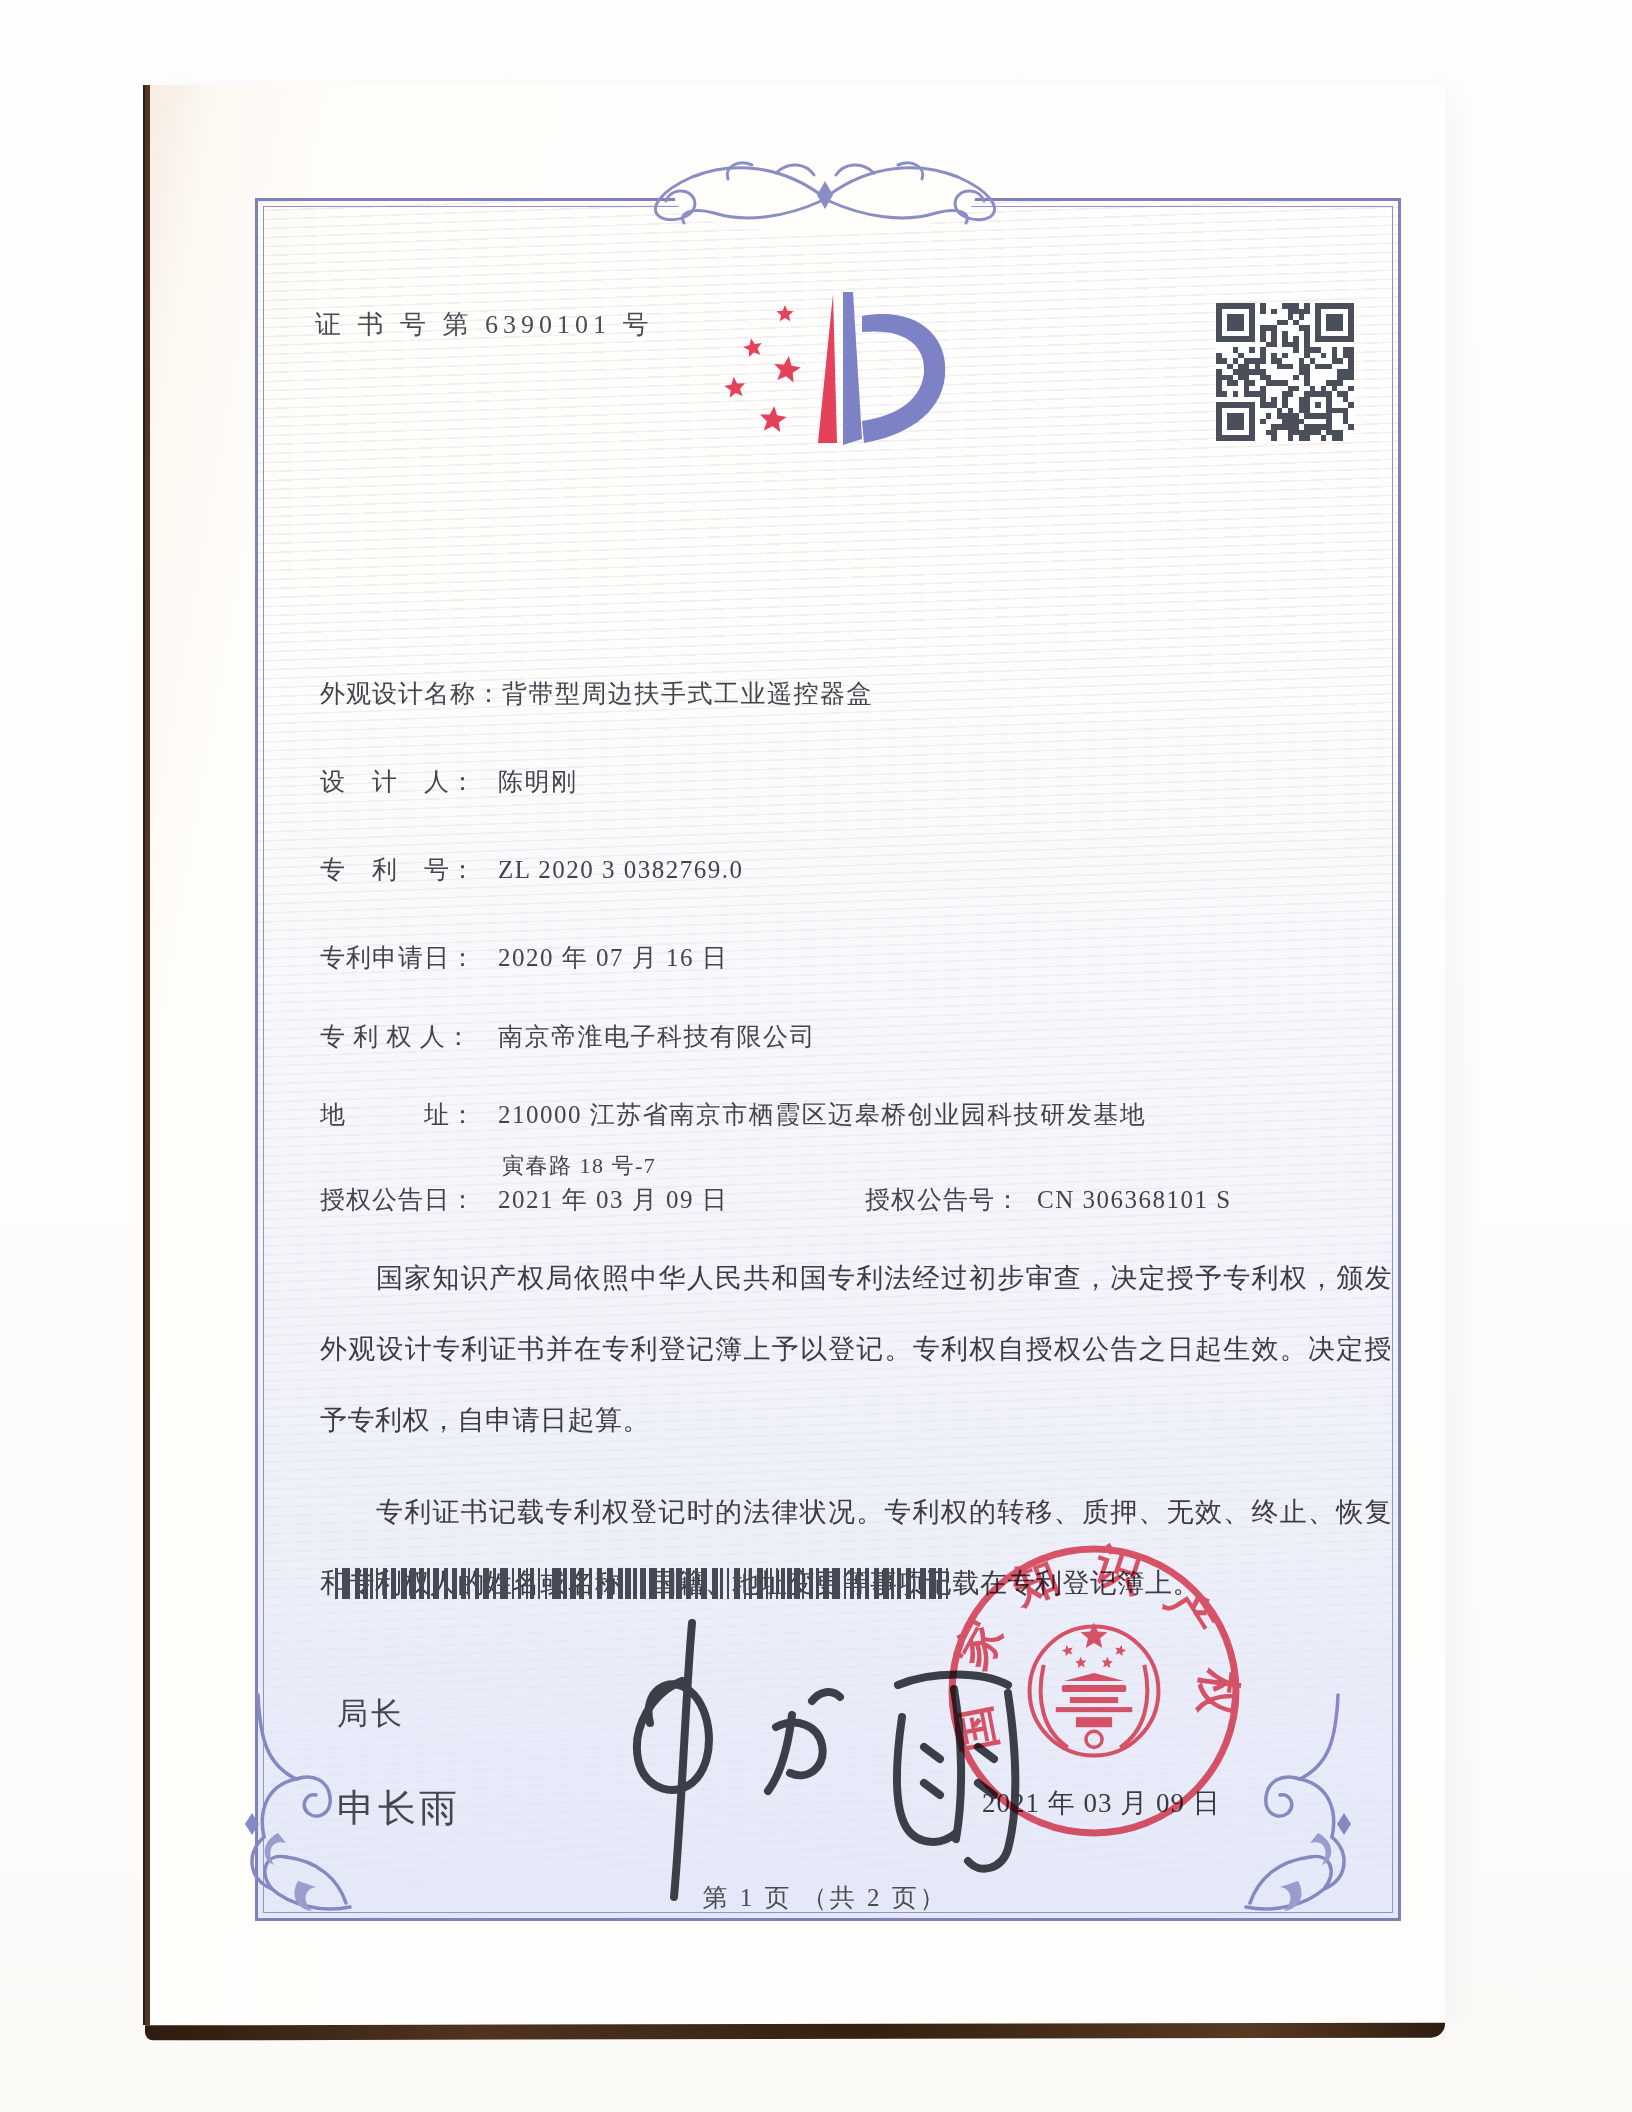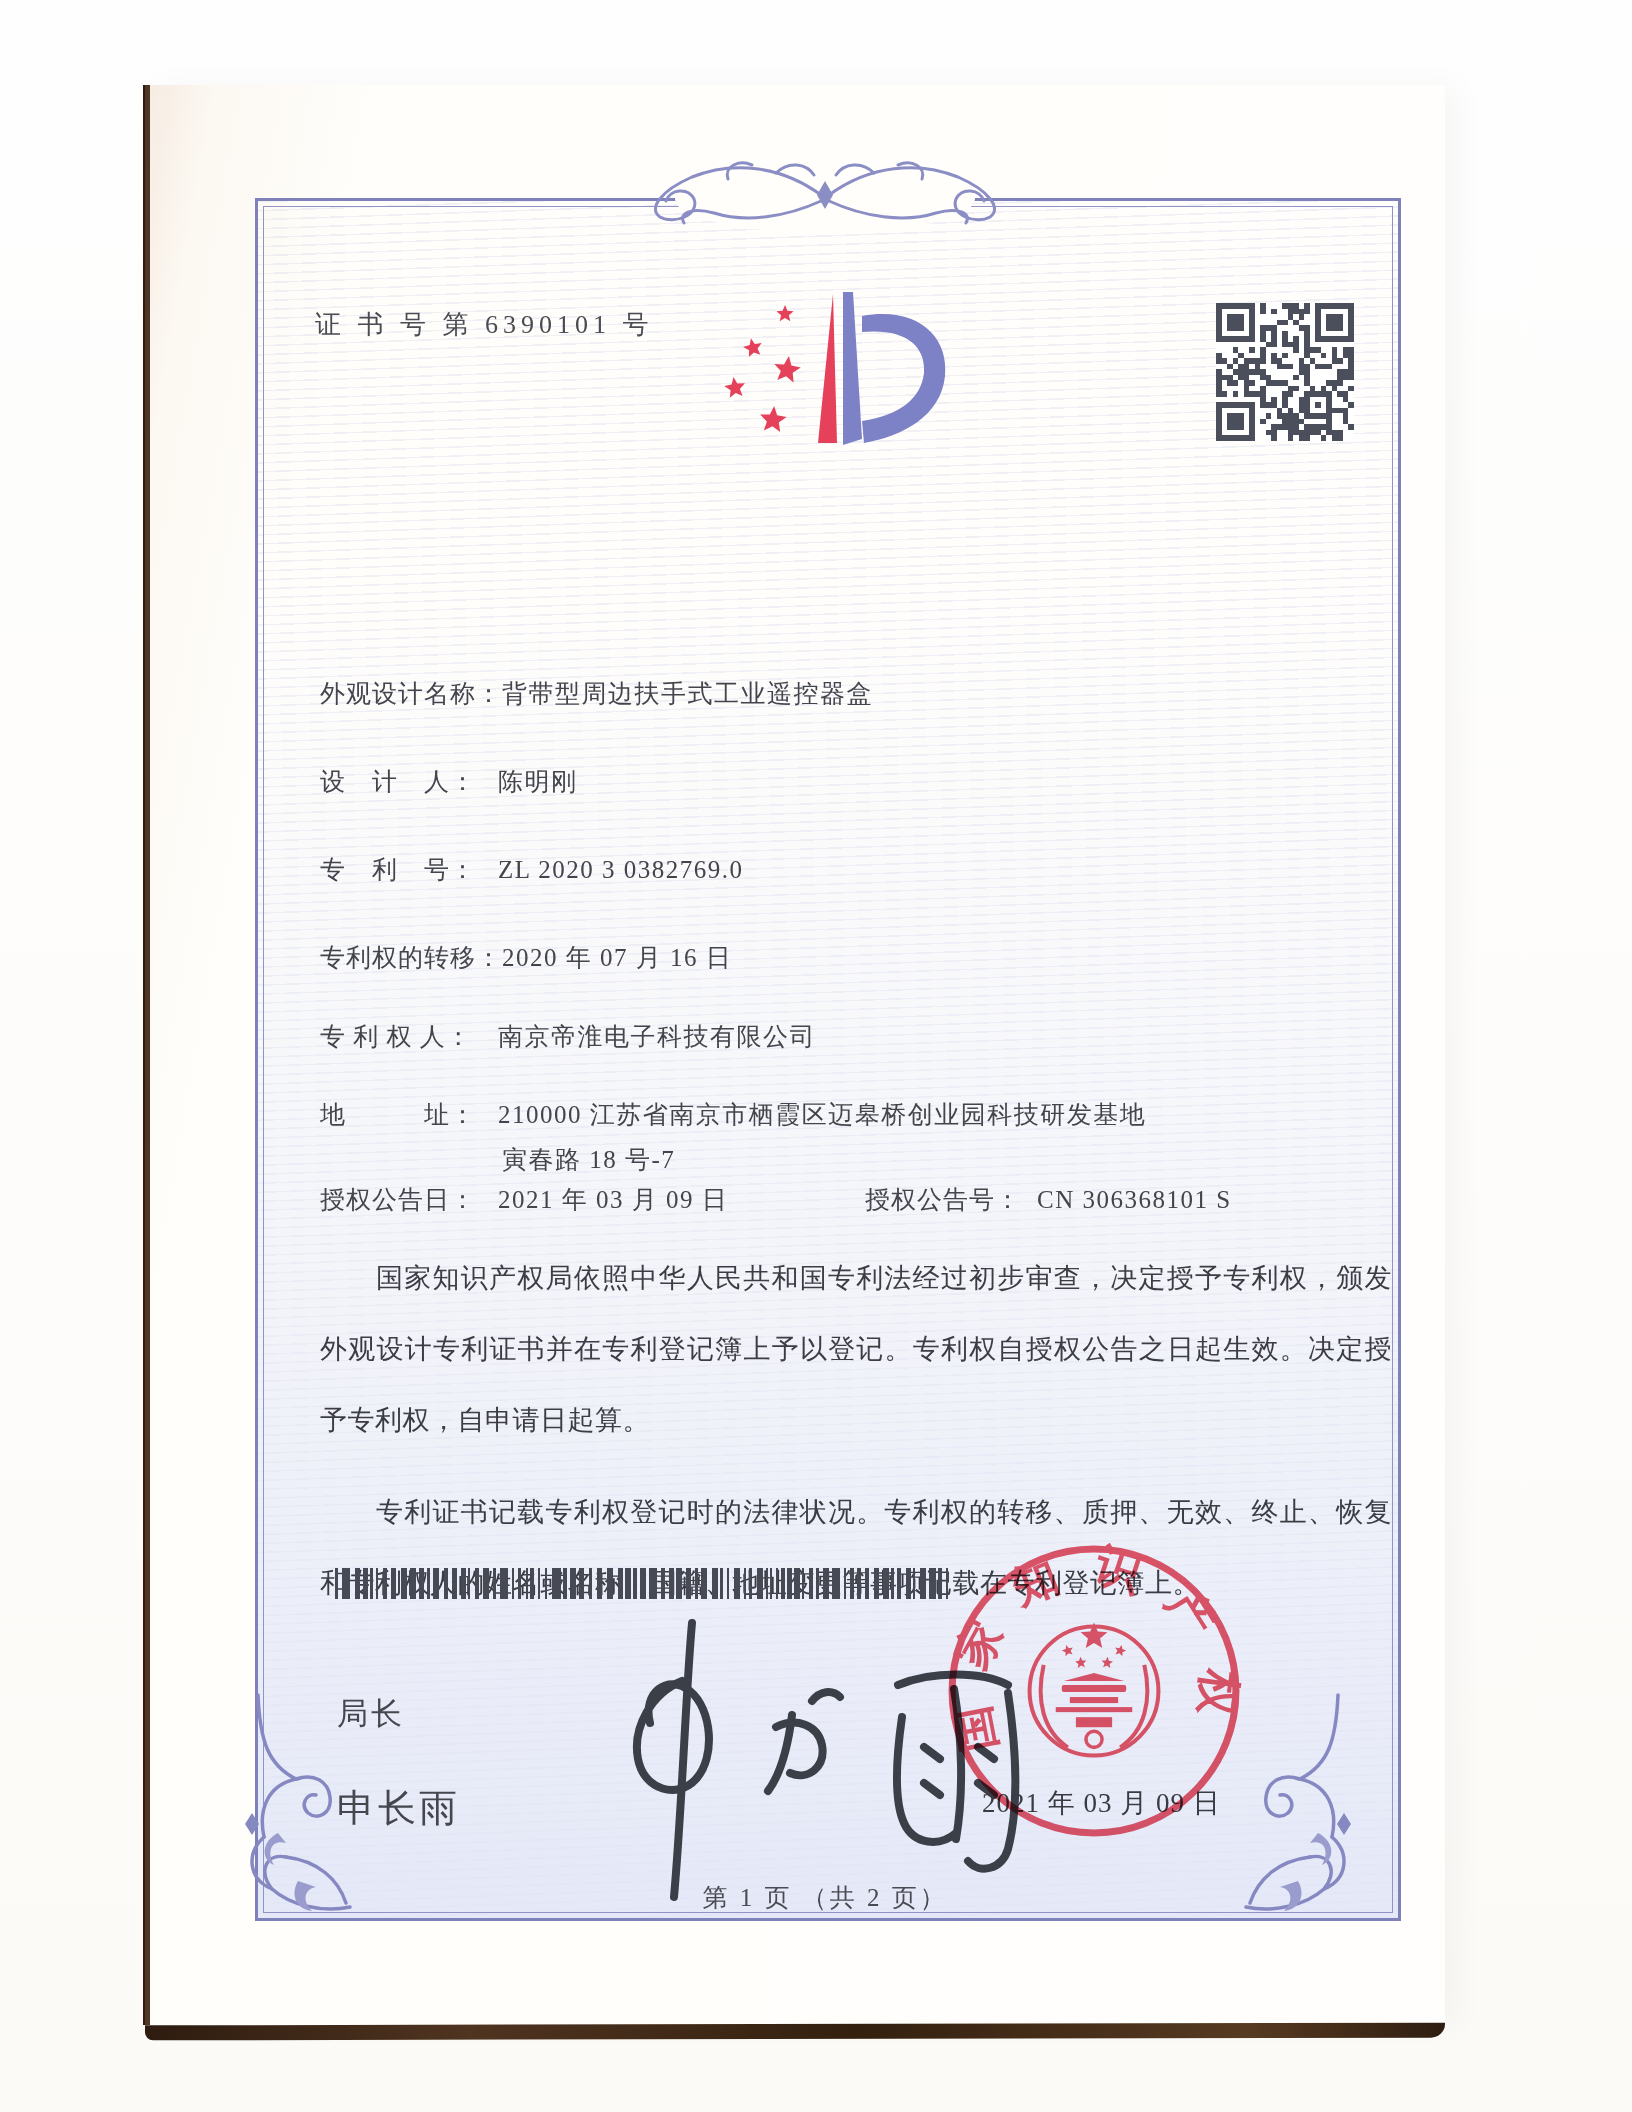--- a/index.html
+++ b/index.html
@@ -27,21 +27,21 @@
   .qr{position:absolute;left:1066px;top:218px;width:138px;height:138px;
       display:grid;grid-template-columns:repeat(25,1fr);grid-auto-rows:1fr;background:#fff;}
   .qr div{width:100%;height:100%;}
   .qr .d{background:#4b4f5c;}
   .title{position:absolute;left:0;top:413px;width:1295px;text-align:center;
          font-size:58px;font-weight:700;letter-spacing:11px;color:#3d4350;}
   
   .row{position:absolute;left:170px;width:1090px;font-size:25px;color:#43444c;letter-spacing:1px;white-space:nowrap;}
   .flabel{display:inline-block;min-width:178px;}
   .fvalue{letter-spacing:1.5px;}
-  .addr2{position:absolute;left:352px;width:800px;font-size:25px;color:#43444c;letter-spacing:1.5px;}
+  .addr2{position:absolute;left:352px;width:800px;font-size:22px;color:#43444c;letter-spacing:1.5px;margin-top:8px;}
   .pair-right{position:absolute;left:545px;}
   
   .para{position:absolute;left:170px;width:1072px;font-size:27px;line-height:71px;
         text-indent:56px;text-align:justify;color:#3c3d44;letter-spacing:.5px;}
   
   .barcode{position:absolute;left:185px;top:1483px;width:618px;height:31px;display:flex;align-items:stretch;}
   .barcode div{background:#464a55;}
   .sig-title{position:absolute;left:187px;top:1608px;font-size:31px;color:#45464e;letter-spacing:3px;}
   .sig-name{position:absolute;left:187px;top:1698px;font-size:38px;color:#45464e;letter-spacing:3px;}
   .signature{position:absolute;left:430px;top:1512px;width:500px;height:320px;}
@@ -750,21 +750,21 @@
     <div class="row" style="top:680px">
       <span class="flabel">设　计　人：</span><span class="fvalue">陈明刚</span>
     </div>
     <div class="row" style="top:592px">
       <span class="flabel">外观设计名称：</span><span class="fvalue">背带型周边扶手式工业遥控器盒</span>
     </div>
     <div class="row" style="top:768px">
       <span class="flabel">专　利　号：</span><span class="fvalue">ZL 2020 3 0382769.0</span>
     </div>
     <div class="row" style="top:856px">
-      <span class="flabel">专利权的转移：</span><span class="fvalue">2020 年 07 月 16 日</span>
+      <span class="flabel">专利申请日：</span><span class="fvalue">2020 年 07 月 16 日</span>
     </div>
     <div class="row" style="top:935px">
       <span class="flabel">专 利 权 人：</span><span class="fvalue">南京帝淮电子科技有限公司</span>
     </div>
     <div class="row" style="top:1013px">
       <span class="flabel">地　　　址：</span><span class="fvalue">210000 江苏省南京市栖霞区迈皋桥创业园科技研发基地</span>
     </div>
     <div class="addr2" style="top:1058px">寅春路 18 号-7</div>
     <div class="row" style="top:1098px">
       <span class="flabel">授权公告日：</span><span class="fvalue">2021 年 03 月 09 日</span>

